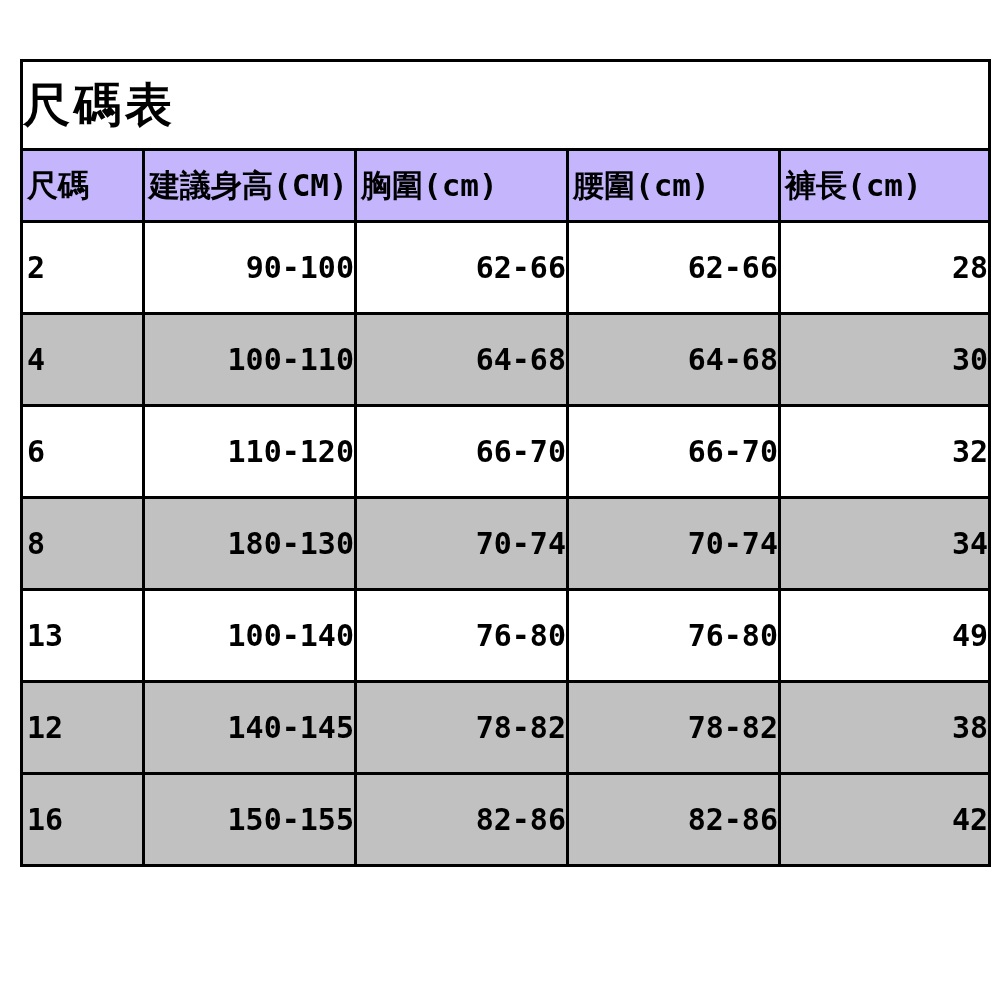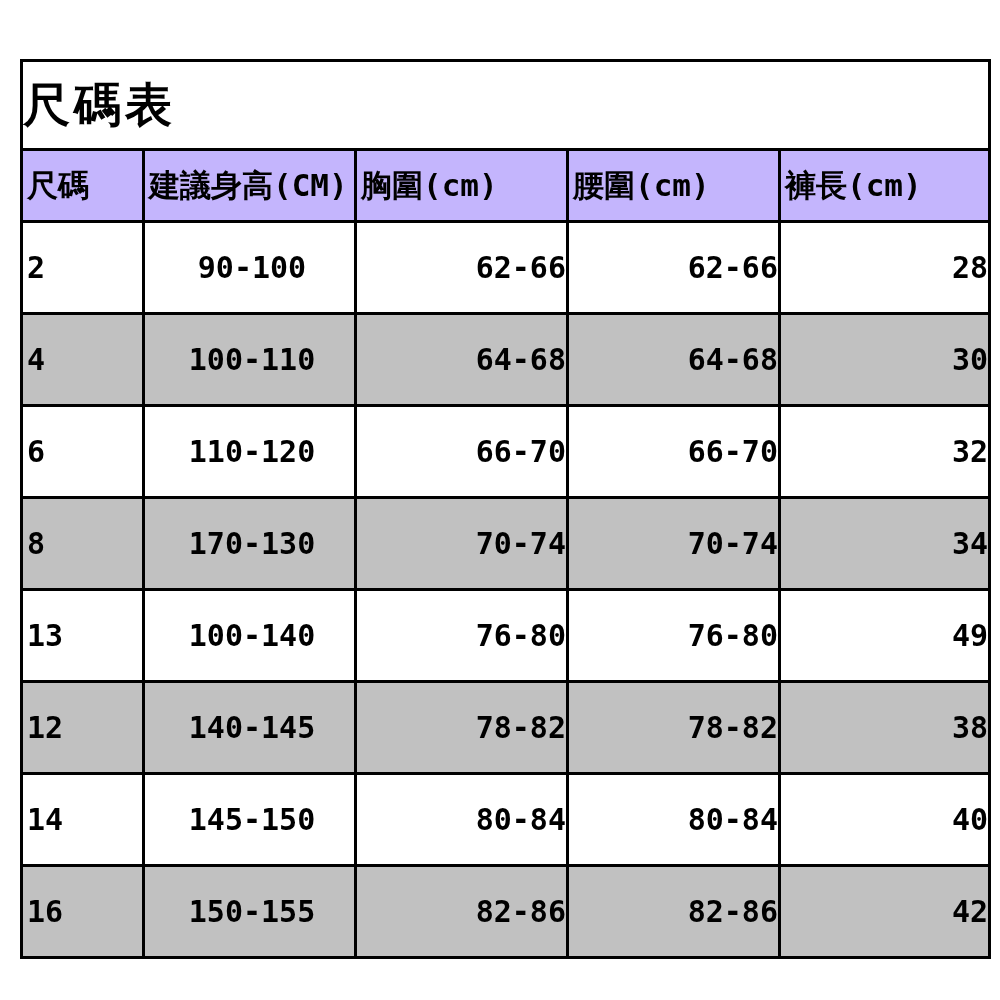--- a/index.html
+++ b/index.html
@@ -37,21 +37,21 @@
     background: #c4b5fd;
     text-align: left;
     font-size: 31px;
     padding-left: 4px;
   }
   tr.data-row td {
     height: 92px;
     font-size: 30px;
   }
   tr.data-row td.col-size { text-align: left; padding-left: 4px; }
-  tr.data-row td.col-height { text-align: center; padding-left: 5px; }
+  tr.data-row td.col-height { text-align: right; padding-left: 5px; }
   tr.data-row td.col-center { text-align: right; }
   tr.data-row.even td { background: #ffffff; }
   tr.data-row.odd td { background: #c1c1c1; }
 </style>
 </head>
 <body>
 
 <table class="size-chart">
   <colgroup>
     <col style="width:122px">
@@ -87,46 +87,39 @@
     </tr>
     <tr class="data-row even">
       <td class="col-size">6</td>
       <td class="col-height">110-120</td>
       <td class="col-center">66-70</td>
       <td class="col-center">66-70</td>
       <td class="col-center">32</td>
     </tr>
     <tr class="data-row odd">
       <td class="col-size">8</td>
-      <td class="col-height">170-130</td>
+      <td class="col-height">180-130</td>
       <td class="col-center">70-74</td>
       <td class="col-center">70-74</td>
       <td class="col-center">34</td>
     </tr>
     <tr class="data-row even">
       <td class="col-size">13</td>
       <td class="col-height">100-140</td>
       <td class="col-center">76-80</td>
       <td class="col-center">76-80</td>
       <td class="col-center">49</td>
     </tr>
     <tr class="data-row odd">
       <td class="col-size">12</td>
       <td class="col-height">140-145</td>
       <td class="col-center">78-82</td>
       <td class="col-center">78-82</td>
       <td class="col-center">38</td>
     </tr>
-    <tr class="data-row even">
-      <td class="col-size">14</td>
-      <td class="col-height">145-150</td>
-      <td class="col-center">80-84</td>
-      <td class="col-center">80-84</td>
-      <td class="col-center">40</td>
-    </tr>
     <tr class="data-row odd">
       <td class="col-size">16</td>
       <td class="col-height">150-155</td>
       <td class="col-center">82-86</td>
       <td class="col-center">82-86</td>
       <td class="col-center">42</td>
     </tr>
   </tbody>
 </table>
 

